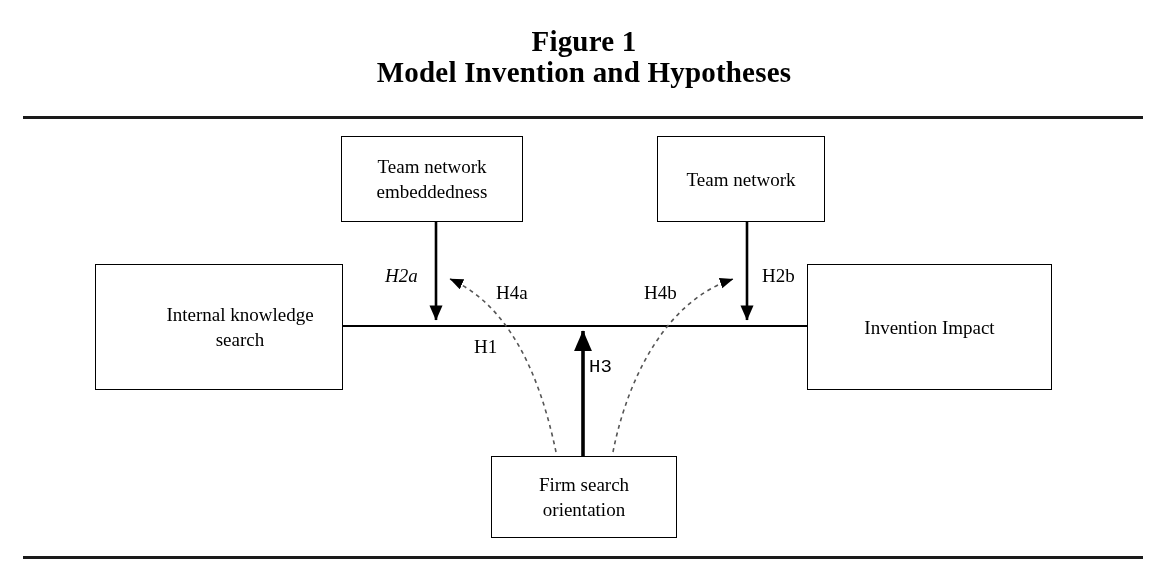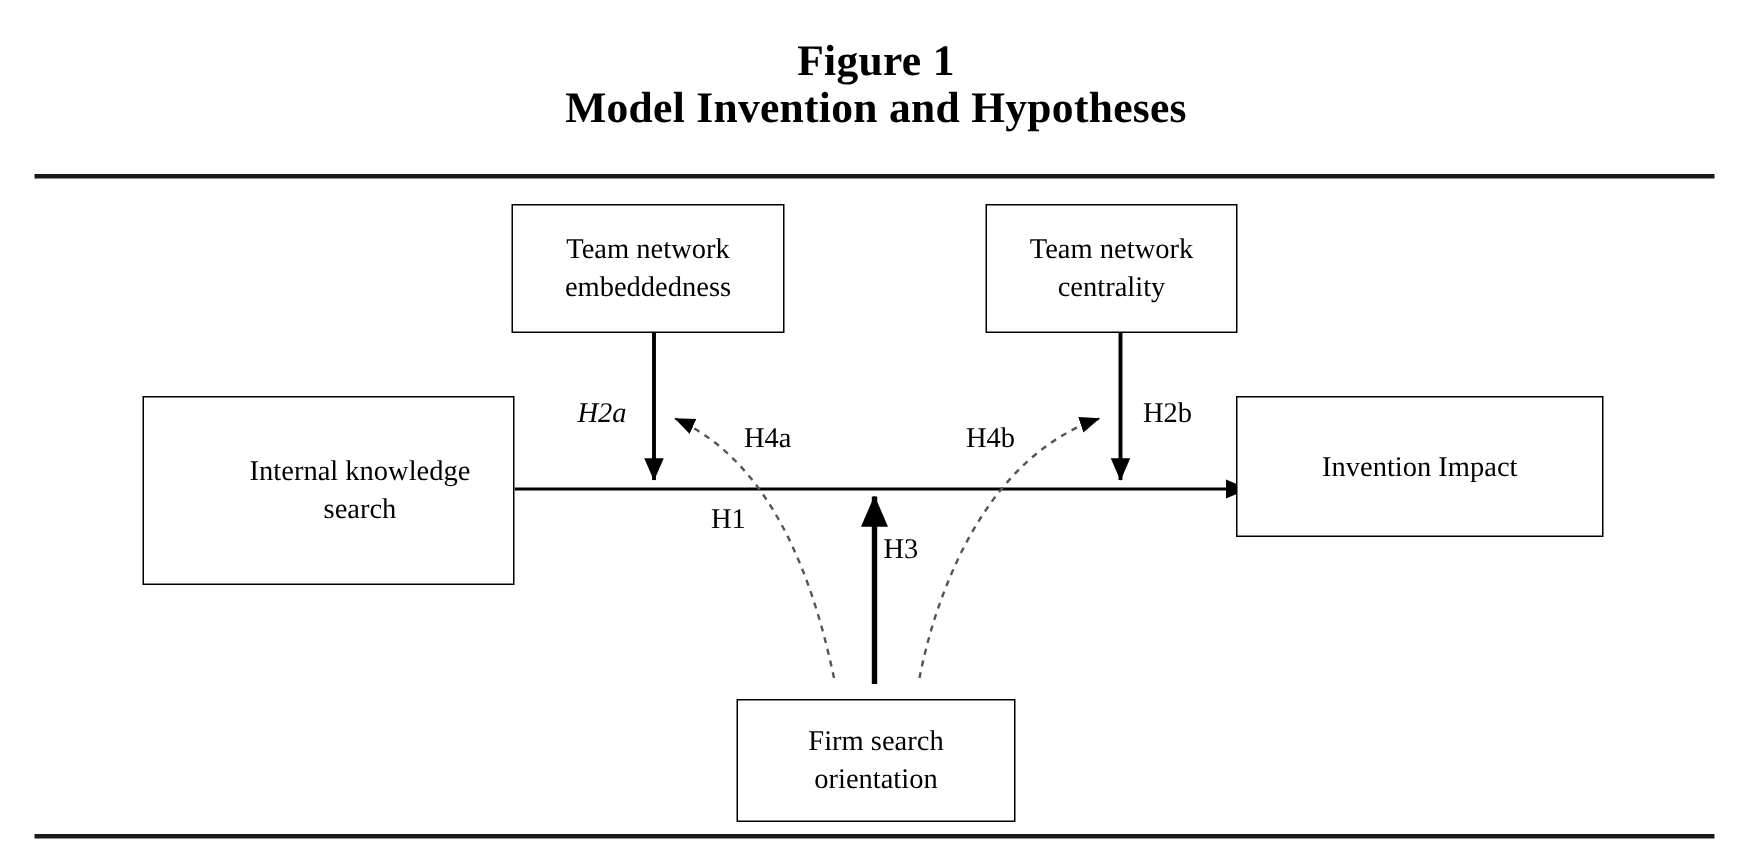--- a/index.html
+++ b/index.html
@@ -60,22 +60,22 @@
     font-size: 19px;
     line-height: 25px;
     padding: 2px 6px;
     z-index: 3;
   }
   .node span { display: block; }
 
   #node-team-embeddedness { left: 341px; top: 136px;  width: 182px; height: 86px; }
   #node-team-centrality   { left: 657px; top: 136px;  width: 168px; height: 86px; }
   #node-knowledge-reuse   { left: 95px;  top: 264px;  width: 248px; height: 126px; padding-left: 48px; }
-  #node-invention-impact  { left: 824px; top: 264px;  width: 245px; height: 94px; }
-  #node-firm-search       { left: 491px; top: 456px;  width: 186px; height: 82px; margin-top: 10px; }
+  #node-invention-impact  { left: 807px; top: 264px;  width: 245px; height: 126px; }
+  #node-firm-search       { left: 491px; top: 456px;  width: 186px; height: 82px; }
 
   
   #arrow-layer {
     position: absolute;
     left: 0;
     top: 0;
     width: 1168px;
     height: 576px;
     z-index: 2;
     pointer-events: none;
@@ -85,21 +85,21 @@
   .hlabel {
     position: absolute;
     font-size: 19px;
     line-height: 22px;
     white-space: nowrap;
     z-index: 4;
   }
   #label-h1  { left: 474px; top: 336px; }
   #label-h2a { left: 385px; top: 265px; font-style: italic; }
   #label-h2b { left: 762px; top: 265px; }
-  #label-h3  { left: 589px; top: 356px; }
+  #label-h3  { left: 589px; top: 356px; font-family: Liberation Mono, monospace; }
   #label-h4a { left: 496px; top: 282px; }
   #label-h4b { left: 644px; top: 282px; }
 </style>
 </head>
 <body>
 
 <div id="figure-root">
 
   <div class="fig-title">
     <span>Figure 1</span>
@@ -138,21 +138,20 @@
   <div class="node" id="node-team-embeddedness">
     <div>
       <span>Team network</span>
       <span>embeddedness</span>
     </div>
   </div>
 
   <div class="node" id="node-team-centrality">
     <div>
       <span>Team network</span>
-      <span>centrality</span>
     </div>
   </div>
 
   <div class="node" id="node-knowledge-reuse">
     <div>
       <span>Internal knowledge</span>
       <span>search</span>
     </div>
   </div>
 

